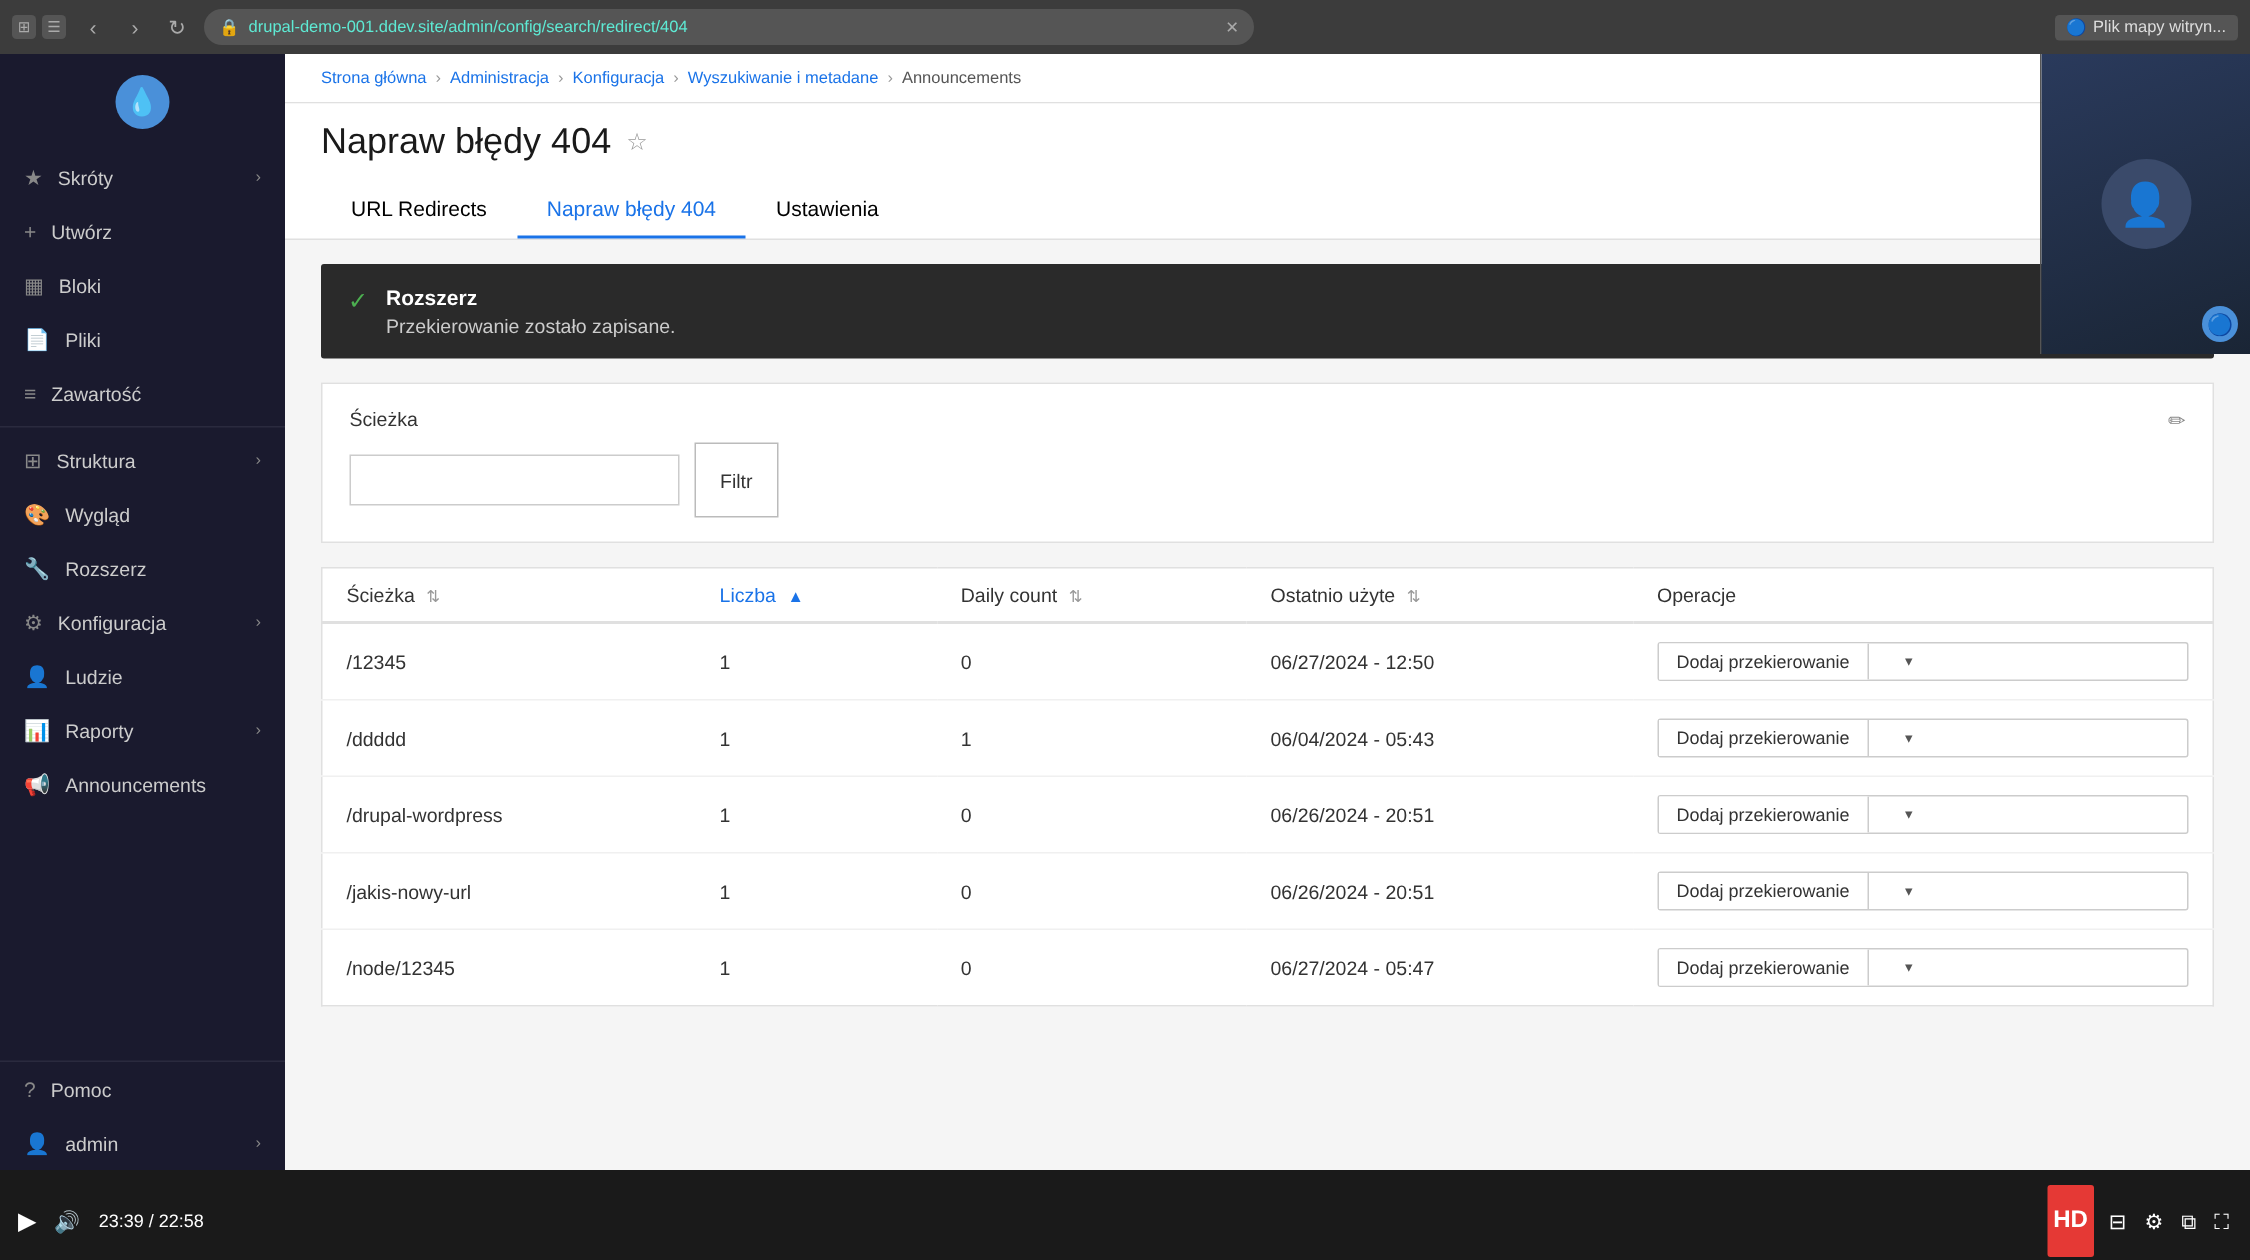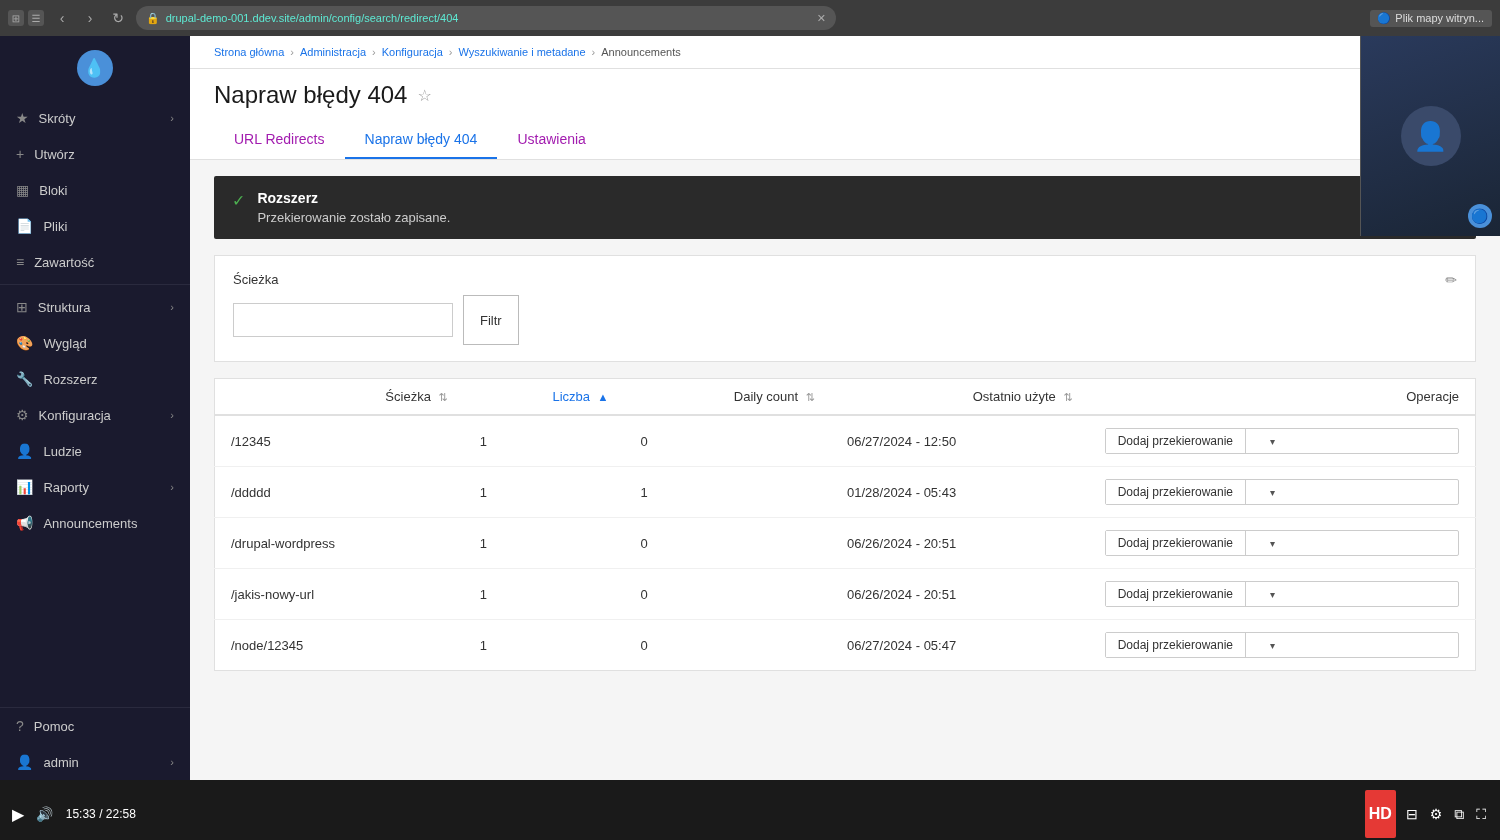--- a/index.html
+++ b/index.html
@@ -149,21 +149,21 @@
     .star-icon { color: #999; font-size: 16px; cursor: pointer; }
 
     
     .tabs {
       display: flex;
       gap: 0;
     }
     .tab {
       padding: 10px 20px;
       font-size: 14px;
-      color: #a21caf;
+      color: #000000;
       cursor: pointer;
       border-bottom: 2px solid transparent;
       text-decoration: none;
     }
     .tab.active {
       color: #1a73e8;
       border-bottom: 2px solid #1a73e8;
       font-weight: 500;
     }
 
@@ -223,21 +223,21 @@
     }
 
     
     .data-table {
       background: white;
       border: 1px solid #e0e0e0;
       width: 100%;
       border-collapse: collapse;
     }
     .data-table th {
-      text-align: right;
+      text-align: left;
       padding: 10px 16px;
       font-size: 13px;
       font-weight: 500;
       color: #333;
       border-bottom: 2px solid #e0e0e0;
       background: white;
     }
     .data-table th.sortable { cursor: pointer; }
     .data-table th.active-sort { color: #1a73e8; }
     .sort-icon { color: #1a73e8; font-size: 11px; margin-left: 4px; }
@@ -531,21 +531,21 @@
         <div class="add-redirect-btn">
           <button class="add-redirect-main">Dodaj przekierowanie</button>
           <button class="add-redirect-arrow">▾</button>
         </div>
       </td>
     </tr>
             <tr>
       <td>/ddddd</td>
       <td>1</td>
       <td>1</td>
-      <td>01/28/2024 - 05:43</td>
+      <td>06/04/2024 - 05:43</td>
       <td>
         <div class="add-redirect-btn">
           <button class="add-redirect-main">Dodaj przekierowanie</button>
           <button class="add-redirect-arrow">▾</button>
         </div>
       </td>
     </tr>
             <tr>
       <td>/drupal-wordpress</td>
       <td>1</td>
@@ -600,21 +600,21 @@
 </div>
 
 <div class="video-player-bar">
   <div class="progress-bar-container">
     <div class="progress-bar-fill" id="progress-fill" style="width: 69%;"></div>
   </div>
   <div class="player-controls">
     <button class="play-btn">▶</button>
     <button class="volume-btn">🔊</button>
     <span class="time-display">
-      <span>15:33</span>
+      <span>23:39</span>
       <span> / </span>
       <span>22:58</span>
     </span>
     <div class="player-right">
       <span class="hd-badge">HD</span>
       <button class="player-ctrl-btn">⊟</button>
       <button class="player-ctrl-btn">⚙</button>
       <button class="player-ctrl-btn">⧉</button>
       <button class="player-ctrl-btn">⛶</button>
     </div>

